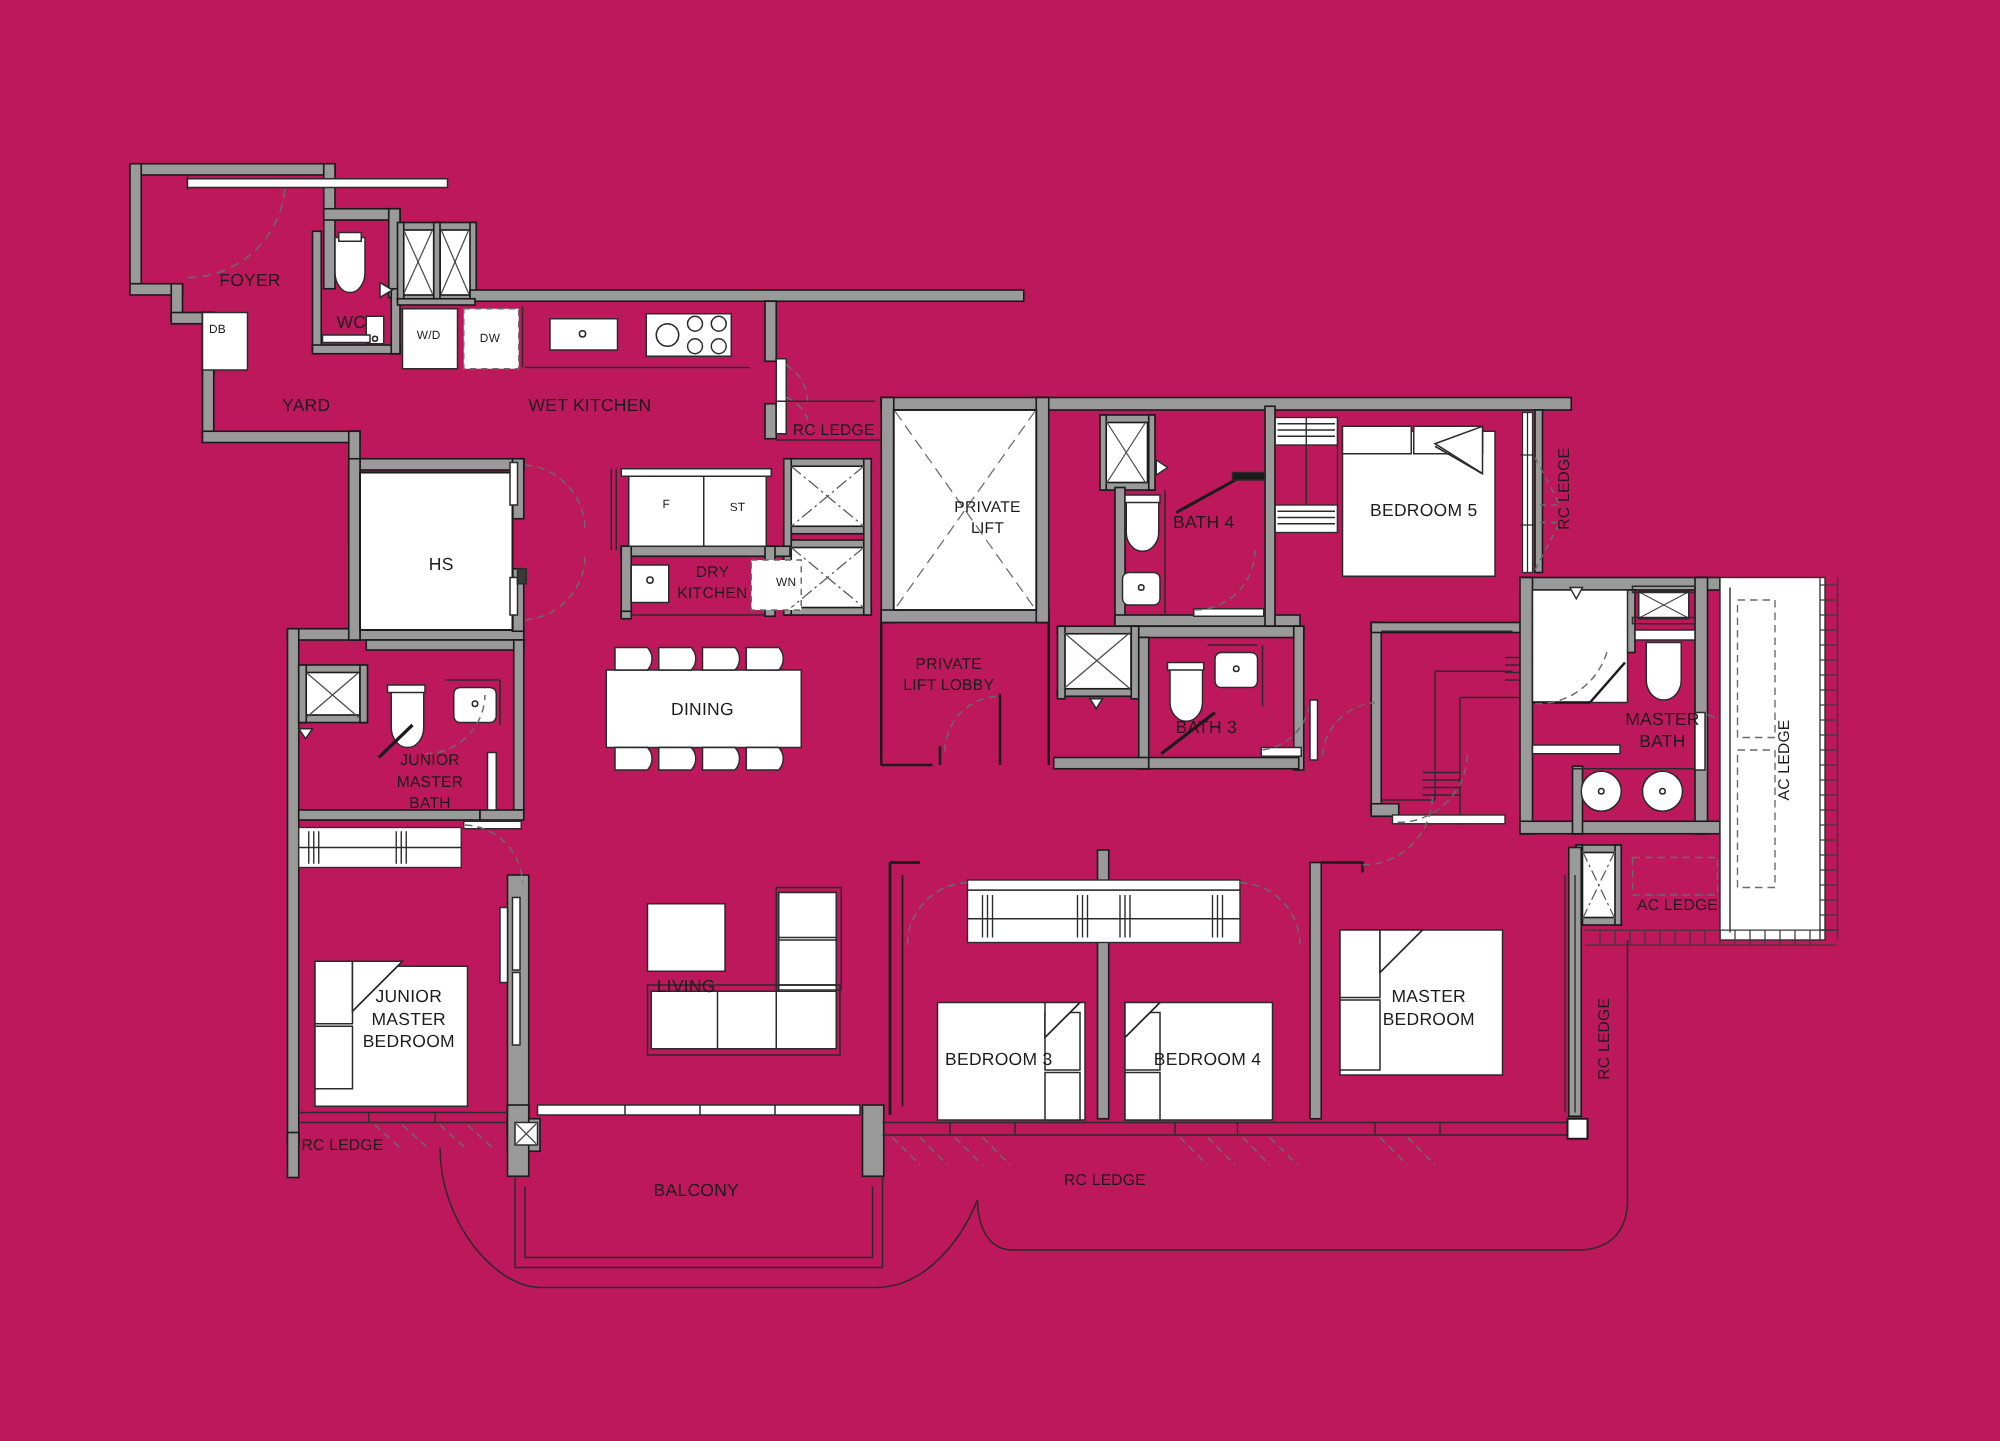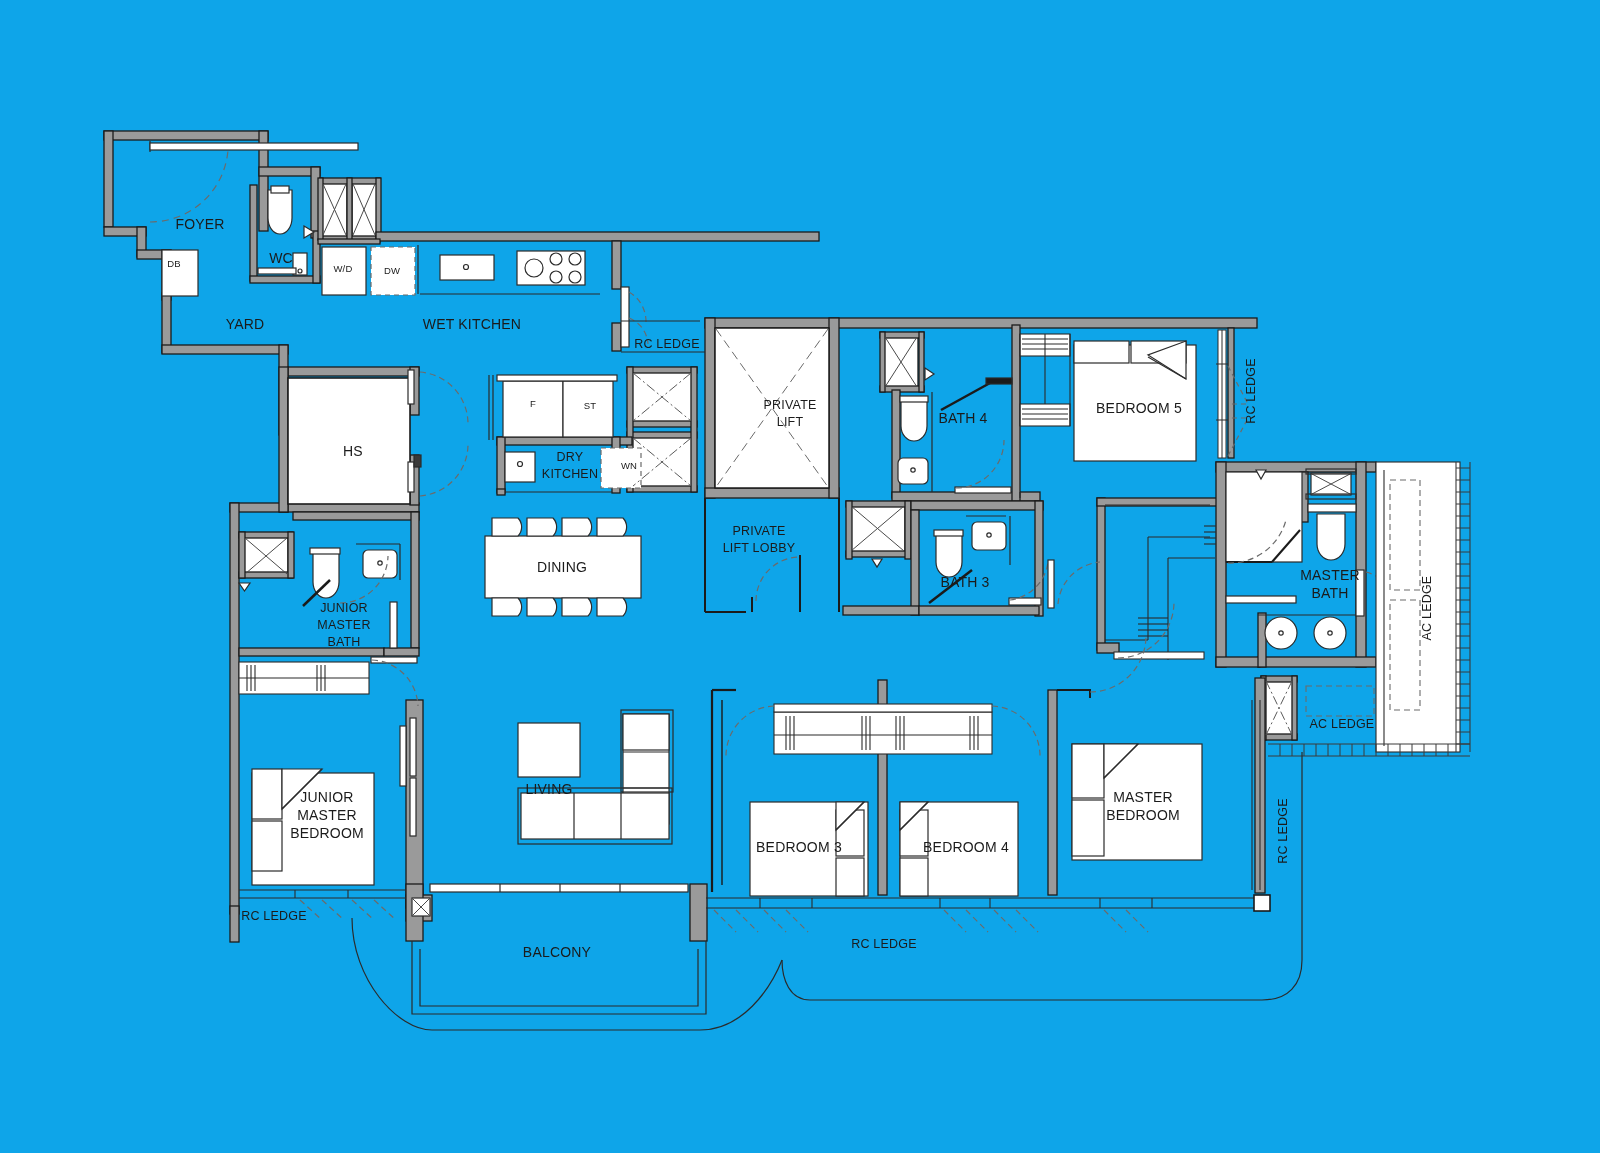--- a/index.html
+++ b/index.html
@@ -1,17 +1,17 @@
 <!DOCTYPE html>
 <html><head>
 <meta charset="utf-8">
 <style>
   html,body{margin:0;padding:0;background:#ffffff;}
   body{font-family:"Liberation Sans", sans-serif;}
-  #plan-root{position:relative;width:1600px;height:1153px;background:#0ea5e9;overflow:hidden;}
+  #plan-root{position:relative;width:1600px;height:1153px;background:#be185d;overflow:hidden;}
   svg#floorplan{position:absolute;left:0;top:0;width:1600px;height:1153px;}
   .lbl{font-family:"Liberation Sans", sans-serif;fill:#1b1b1b;font-size:14px;text-anchor:middle;dominant-baseline:middle;letter-spacing:0.2px;}
   .lbl-sm{font-size:9.5px;}
   .lbl-md{font-size:12.5px;}
   .lbl-room{font-size:14px;}
 </style>
 </head>
 <body>
 
 <div id="plan-root">

